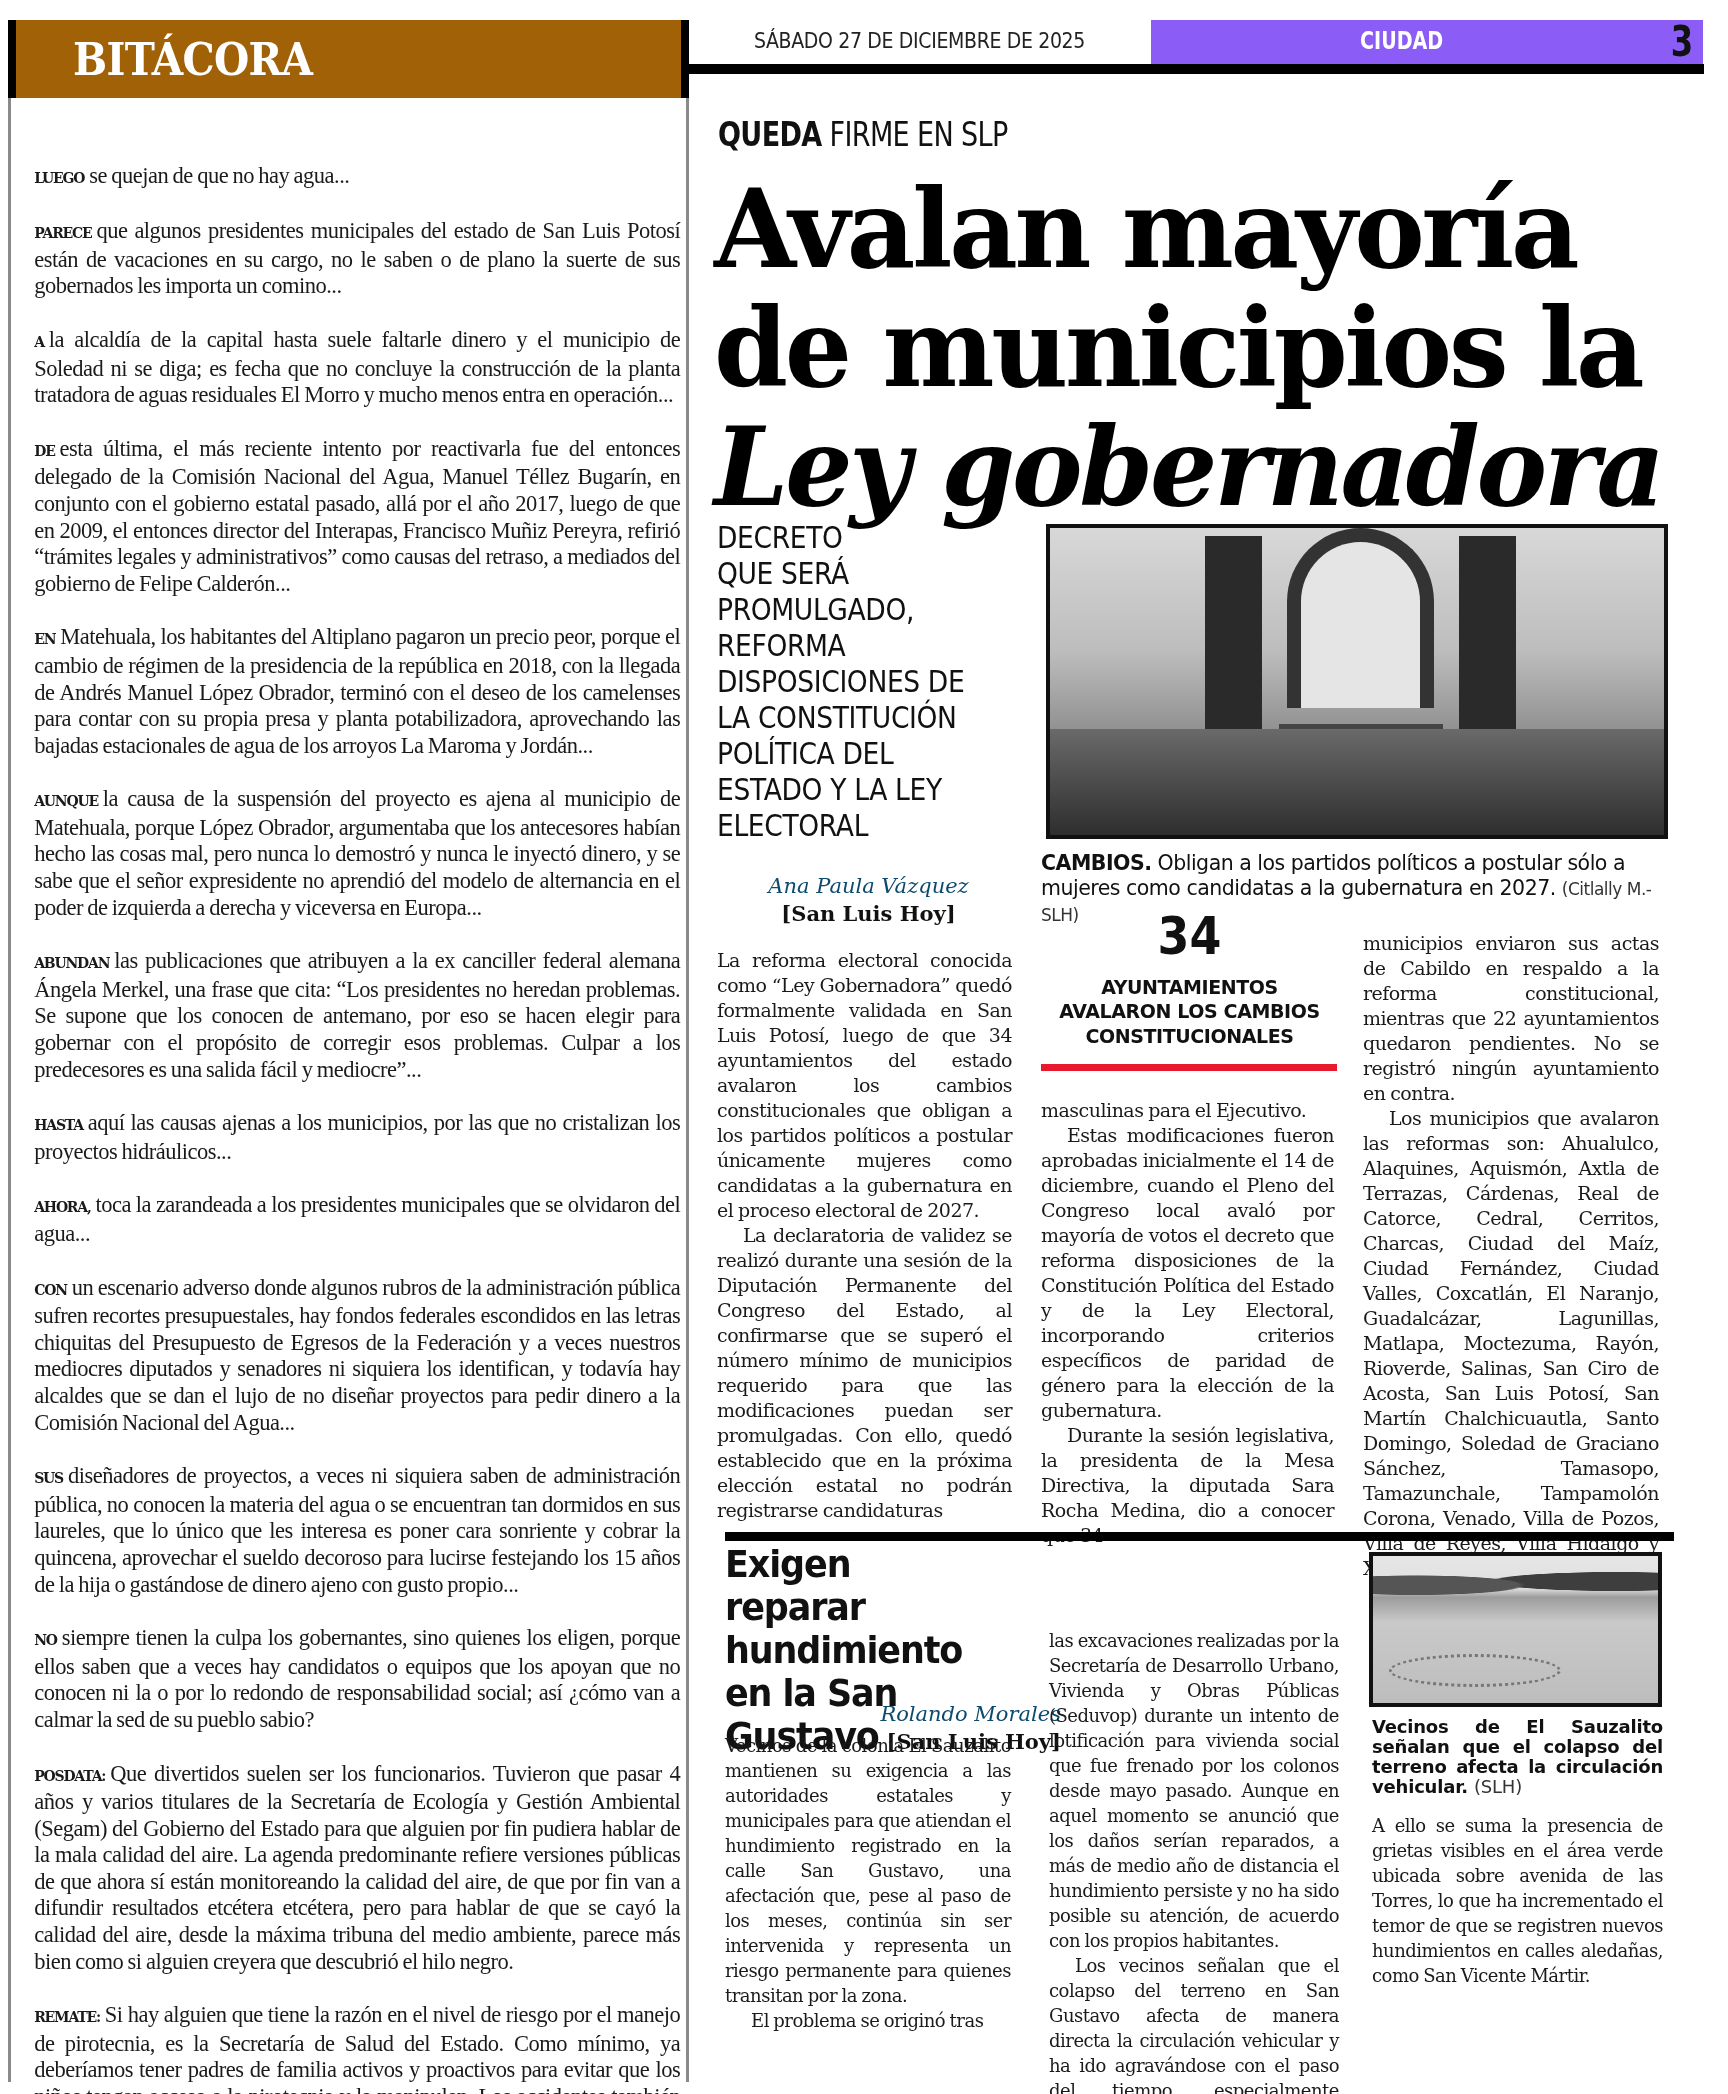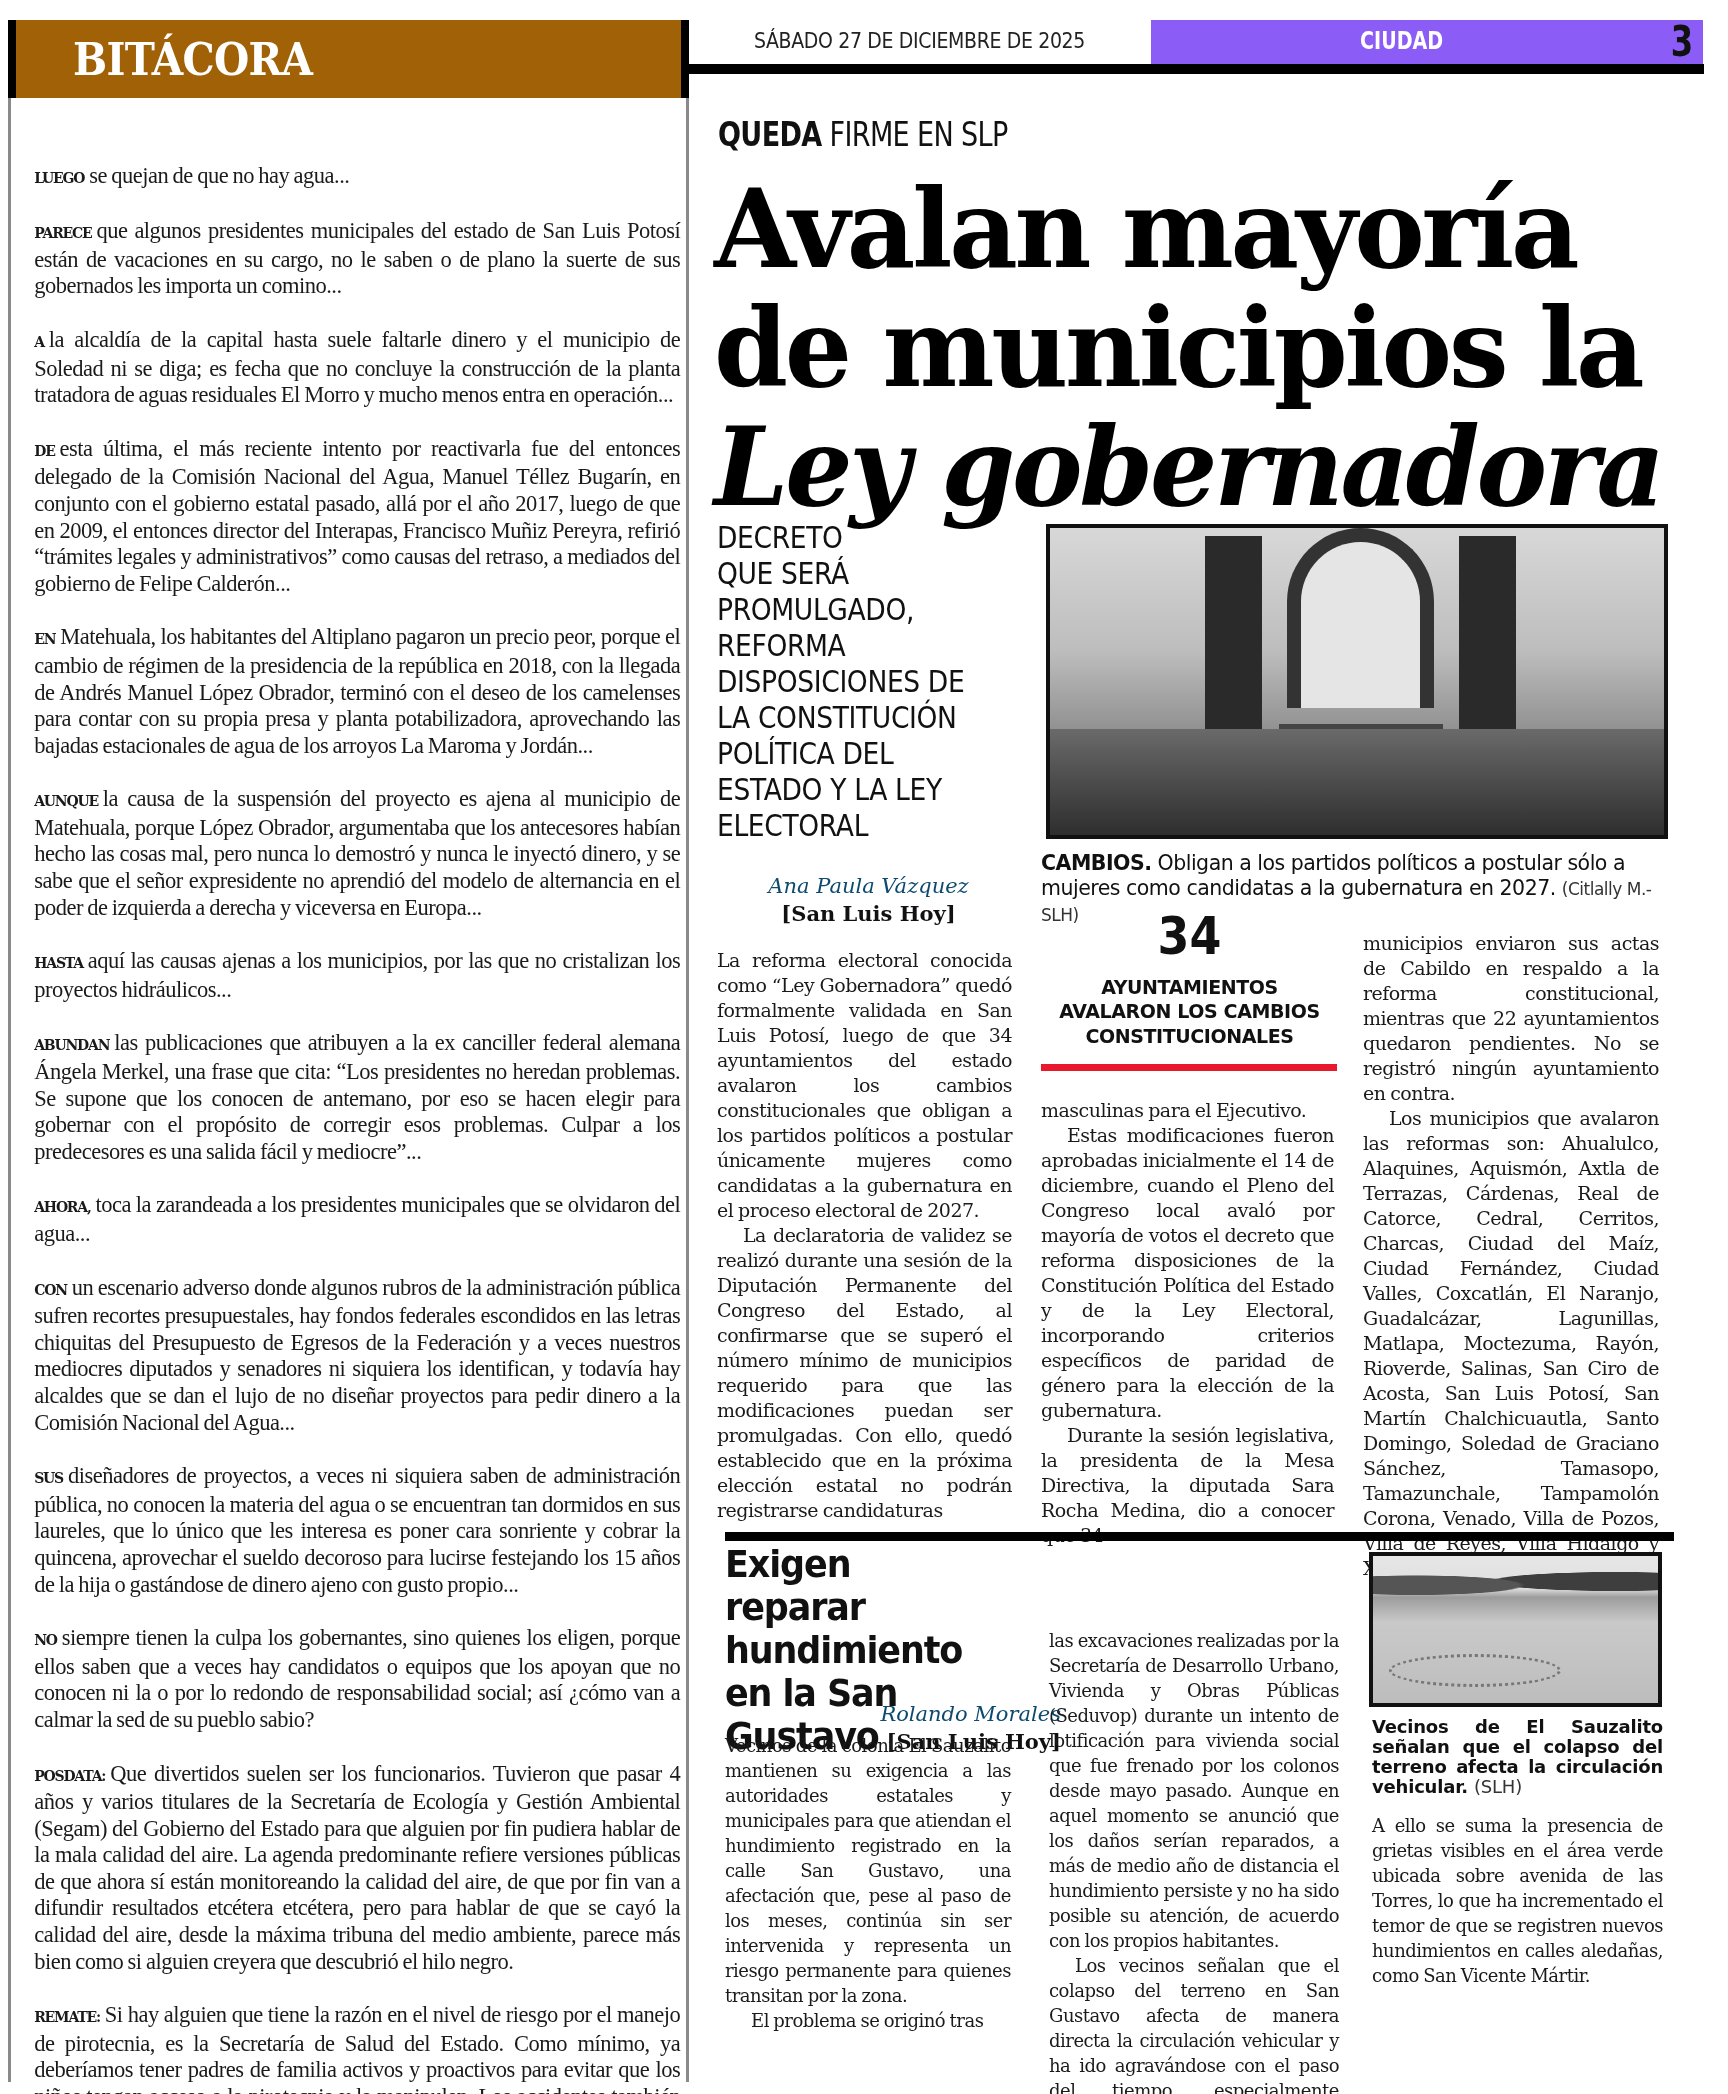--- a/index.html
+++ b/index.html
@@ -102,22 +102,22 @@
     <span class="bit-title">BITÁCORA</span>
   </div>
   <div class="bit-body">
     <div class="bit-paras" id="bit-paras">
         <p class="bit-p"><span class="bit-kw">LUEGO</span><span>se quejan de que no hay agua...</span></p>
         <p class="bit-p"><span class="bit-kw">PARECE</span><span>que algunos presidentes municipales del estado de San Luis Potosí están de vacaciones en su cargo, no le saben o de plano la suerte de sus gobernados les importa un comino...</span></p>
         <p class="bit-p"><span class="bit-kw">A</span><span>la alcaldía de la capital hasta suele faltarle dinero y el municipio de Soledad ni se diga; es fecha que no concluye la construcción de la planta tratadora de aguas residuales El Morro y mucho menos entra en operación...</span></p>
         <p class="bit-p"><span class="bit-kw">DE</span><span>esta última, el más reciente intento por reactivarla fue del entonces delegado de la Comisión Nacional del Agua, Manuel Téllez Bugarín, en conjunto con el gobierno estatal pasado, allá por el año 2017, luego de que en 2009, el entonces director del Interapas, Francisco Muñiz Pereyra, refirió “trámites legales y administrativos” como causas del retraso, a mediados del gobierno de Felipe Calderón...</span></p>
         <p class="bit-p"><span class="bit-kw">EN</span><span>Matehuala, los habitantes del Altiplano pagaron un precio peor, porque el cambio de régimen de la presidencia de la república en 2018, con la llegada de Andrés Manuel López Obrador, terminó con el deseo de los camelenses para contar con su propia presa y planta potabilizadora, aprovechando las bajadas estacionales de agua de los arroyos La Maroma y Jordán...</span></p>
         <p class="bit-p"><span class="bit-kw">AUNQUE</span><span>la causa de la suspensión del proyecto es ajena al municipio de Matehuala, porque López Obrador, argumentaba que los antecesores habían hecho las cosas mal, pero nunca lo demostró y nunca le inyectó dinero, y se sabe que el señor expresidente no aprendió del modelo de alternancia en el poder de izquierda a derecha y viceversa en Europa...</span></p>
+        <p class="bit-p"><span class="bit-kw">ABUNDAN</span><span>las publicaciones que atribuyen a la ex canciller federal alemana Ángela Merkel, una frase que cita: “Los presidentes no heredan problemas. Se supone que los conocen de antemano, por eso se hacen elegir para gobernar con el propósito de corregir esos problemas. Culpar a los predecesores es una salida fácil y mediocre”...</span></p>
         <p class="bit-p"><span class="bit-kw">HASTA</span><span>aquí las causas ajenas a los municipios, por las que no cristalizan los proyectos hidráulicos...</span></p>
-        <p class="bit-p"><span class="bit-kw">ABUNDAN</span><span>las publicaciones que atribuyen a la ex canciller federal alemana Ángela Merkel, una frase que cita: “Los presidentes no heredan problemas. Se supone que los conocen de antemano, por eso se hacen elegir para gobernar con el propósito de corregir esos problemas. Culpar a los predecesores es una salida fácil y mediocre”...</span></p>
         <p class="bit-p"><span class="bit-kw">AHORA,</span><span>toca la zarandeada a los presidentes municipales que se olvidaron del agua...</span></p>
         <p class="bit-p"><span class="bit-kw">CON</span><span>un escenario adverso donde algunos rubros de la administración pública sufren recortes presupuestales, hay fondos federales escondidos en las letras chiquitas del Presupuesto de Egresos de la Federación y a veces nuestros mediocres diputados y senadores ni siquiera los identifican, y todavía hay alcaldes que se dan el lujo de no diseñar proyectos para pedir dinero a la Comisión Nacional del Agua...</span></p>
         <p class="bit-p"><span class="bit-kw">SUS</span><span>diseñadores de proyectos, a veces ni siquiera saben de administración pública, no conocen la materia del agua o se encuentran tan dormidos en sus laureles, que lo único que les interesa es poner cara sonriente y cobrar la quincena, aprovechar el sueldo decoroso para lucirse festejando los 15 años de la hija o gastándose de dinero ajeno con gusto propio...</span></p>
         <p class="bit-p"><span class="bit-kw">NO</span><span>siempre tienen la culpa los gobernantes, sino quienes los eligen, porque ellos saben que a veces hay candidatos o equipos que los apoyan que no conocen ni la o por lo redondo de responsabilidad social; así ¿cómo van a calmar la sed de su pueblo sabio?</span></p>
         <p class="bit-p"><span class="bit-kw">POSDATA:</span><span>Que divertidos suelen ser los funcionarios. Tuvieron que pasar 4 años y varios titulares de la Secretaría de Ecología y Gestión Ambiental (Segam) del Gobierno del Estado para que alguien por fin pudiera hablar de la mala calidad del aire. La agenda predominante refiere versiones públicas de que ahora sí están monitoreando la calidad del aire, de que por fin van a difundir resultados etcétera etcétera, pero para hablar de que se cayó la calidad del aire, desde la máxima tribuna del medio ambiente, parece más bien como si alguien creyera que descubrió el hilo negro.</span></p>
         <p class="bit-p"><span class="bit-kw">REMATE:</span><span>Si hay alguien que tiene la razón en el nivel de riesgo por el manejo de pirotecnia, es la Secretaría de Salud del Estado. Como mínimo, ya deberíamos tener padres de familia activos y proactivos para evitar que los niños tengan acceso a la pirotecnia y la manipulen. Los accidentes también son responsabilidades de los mayores.</span></p>
       </div>
   </div>
 </section>
 

